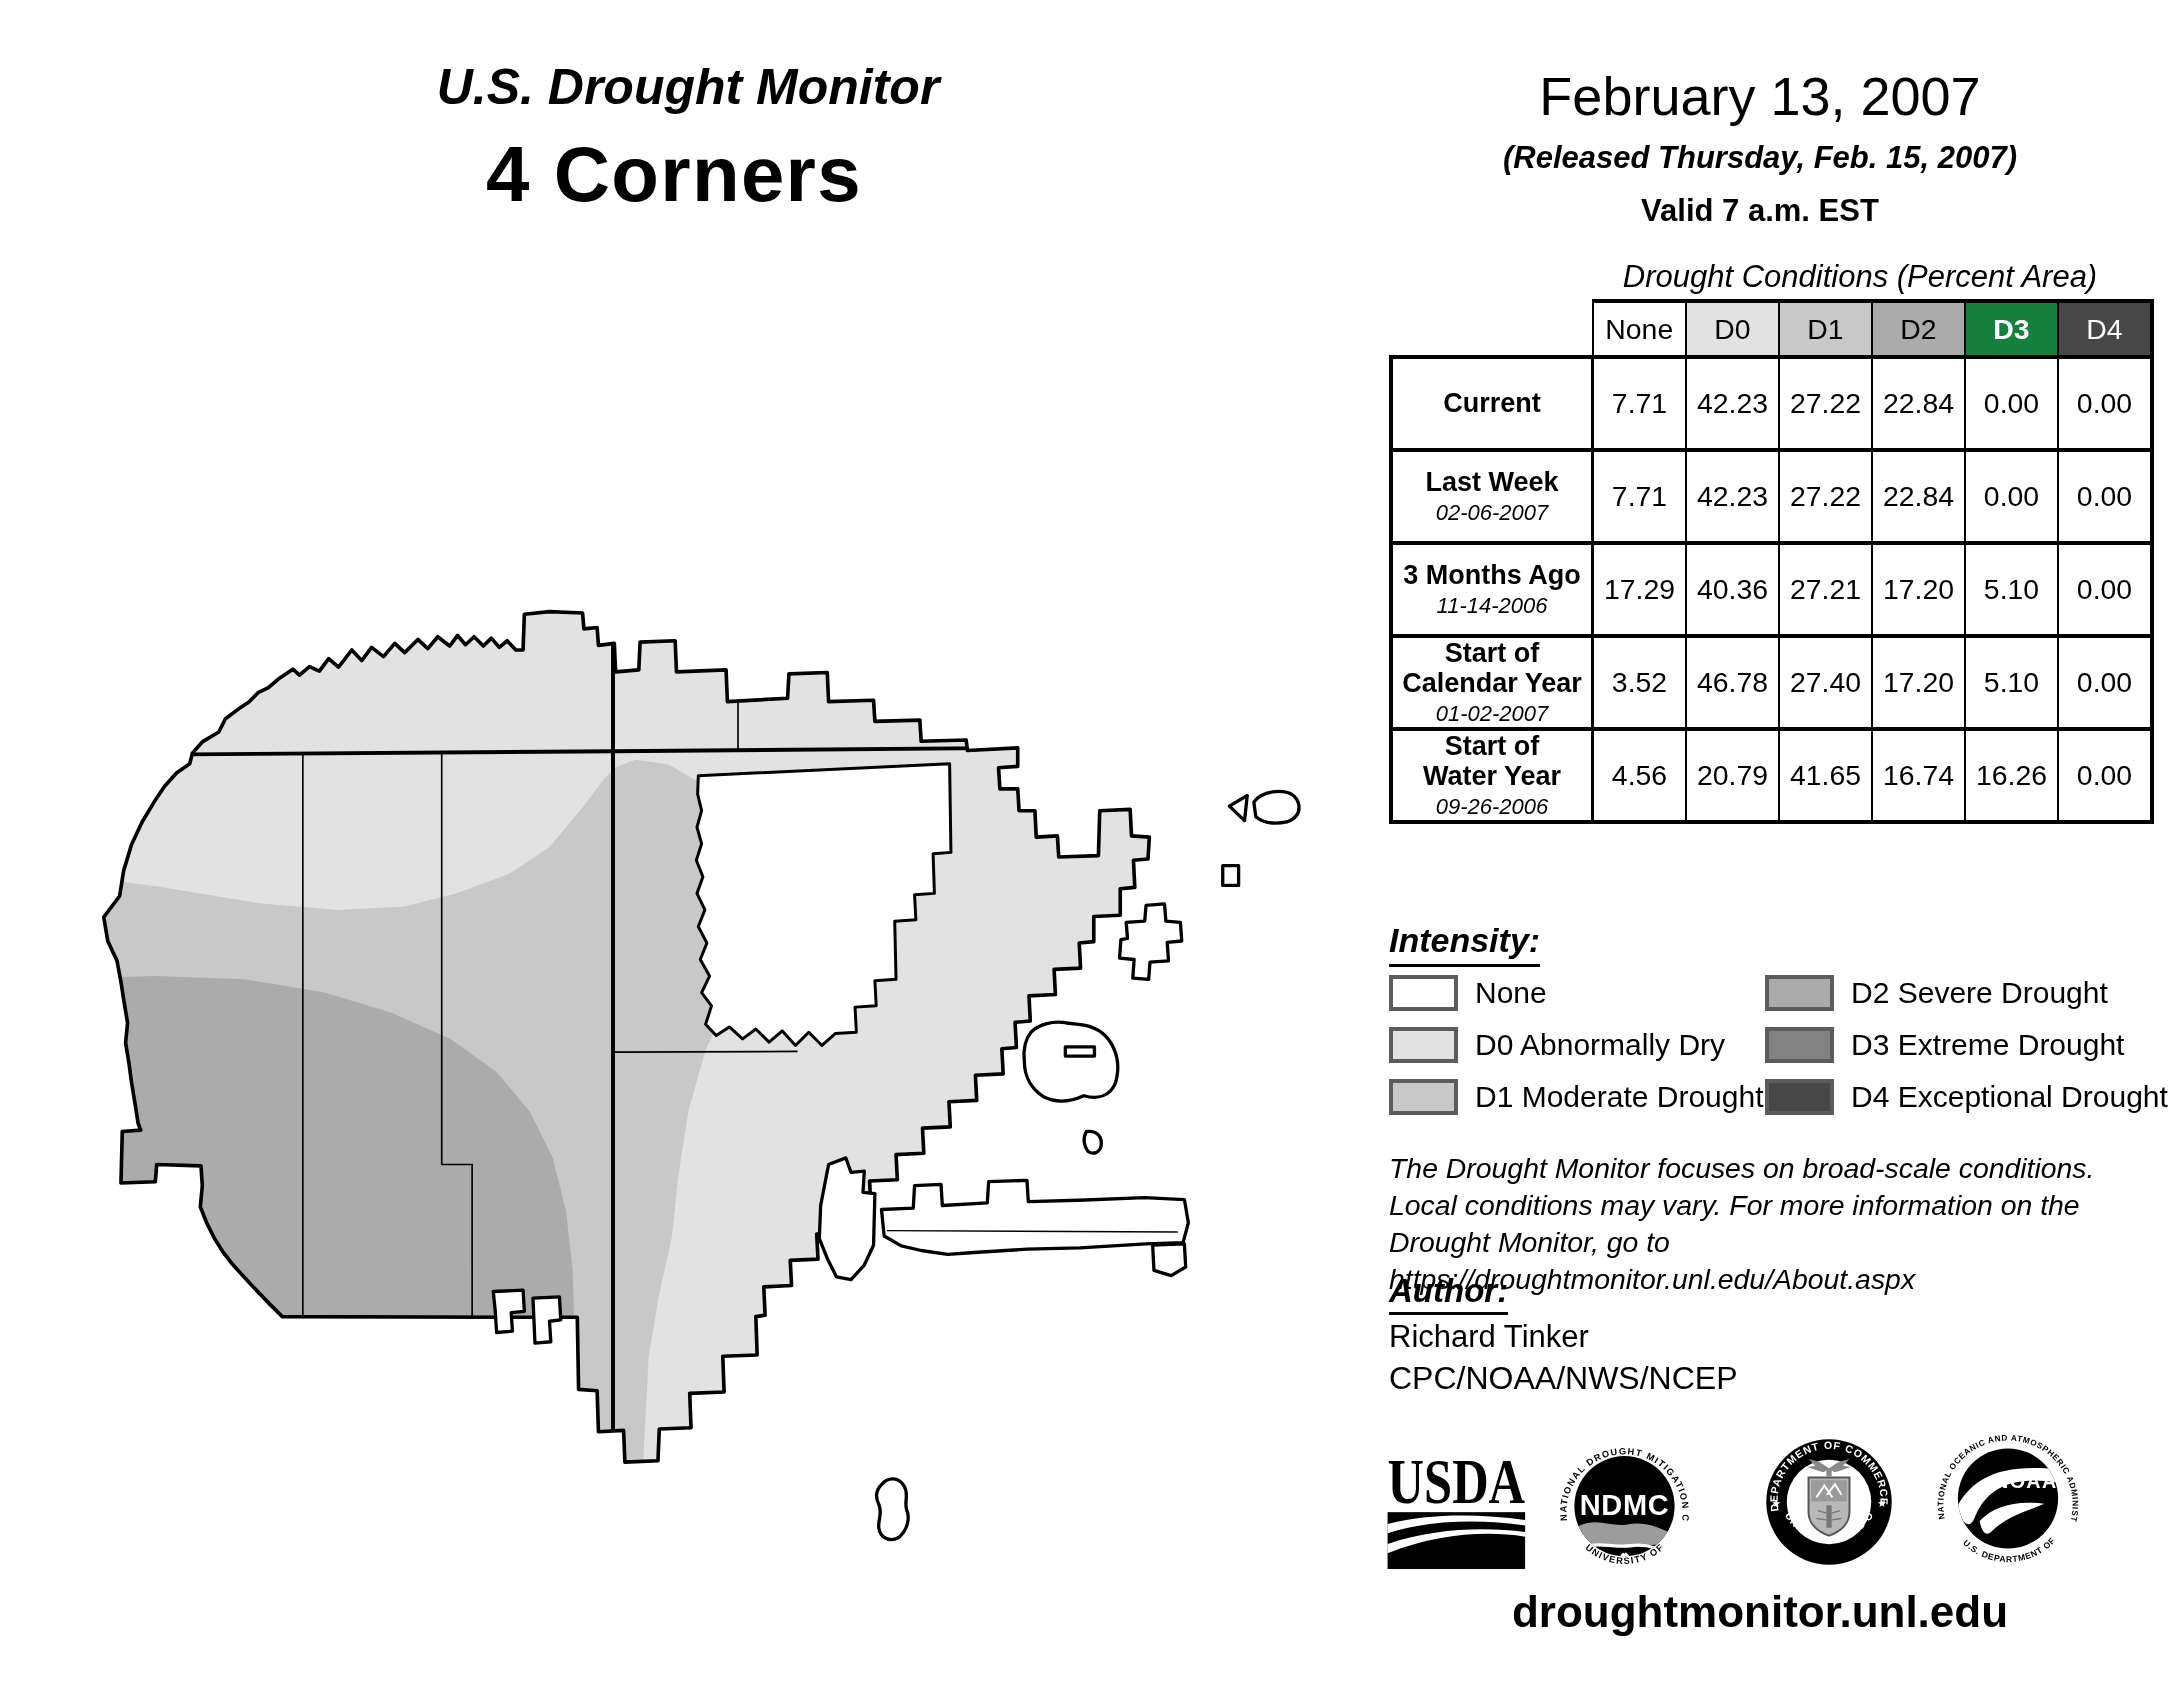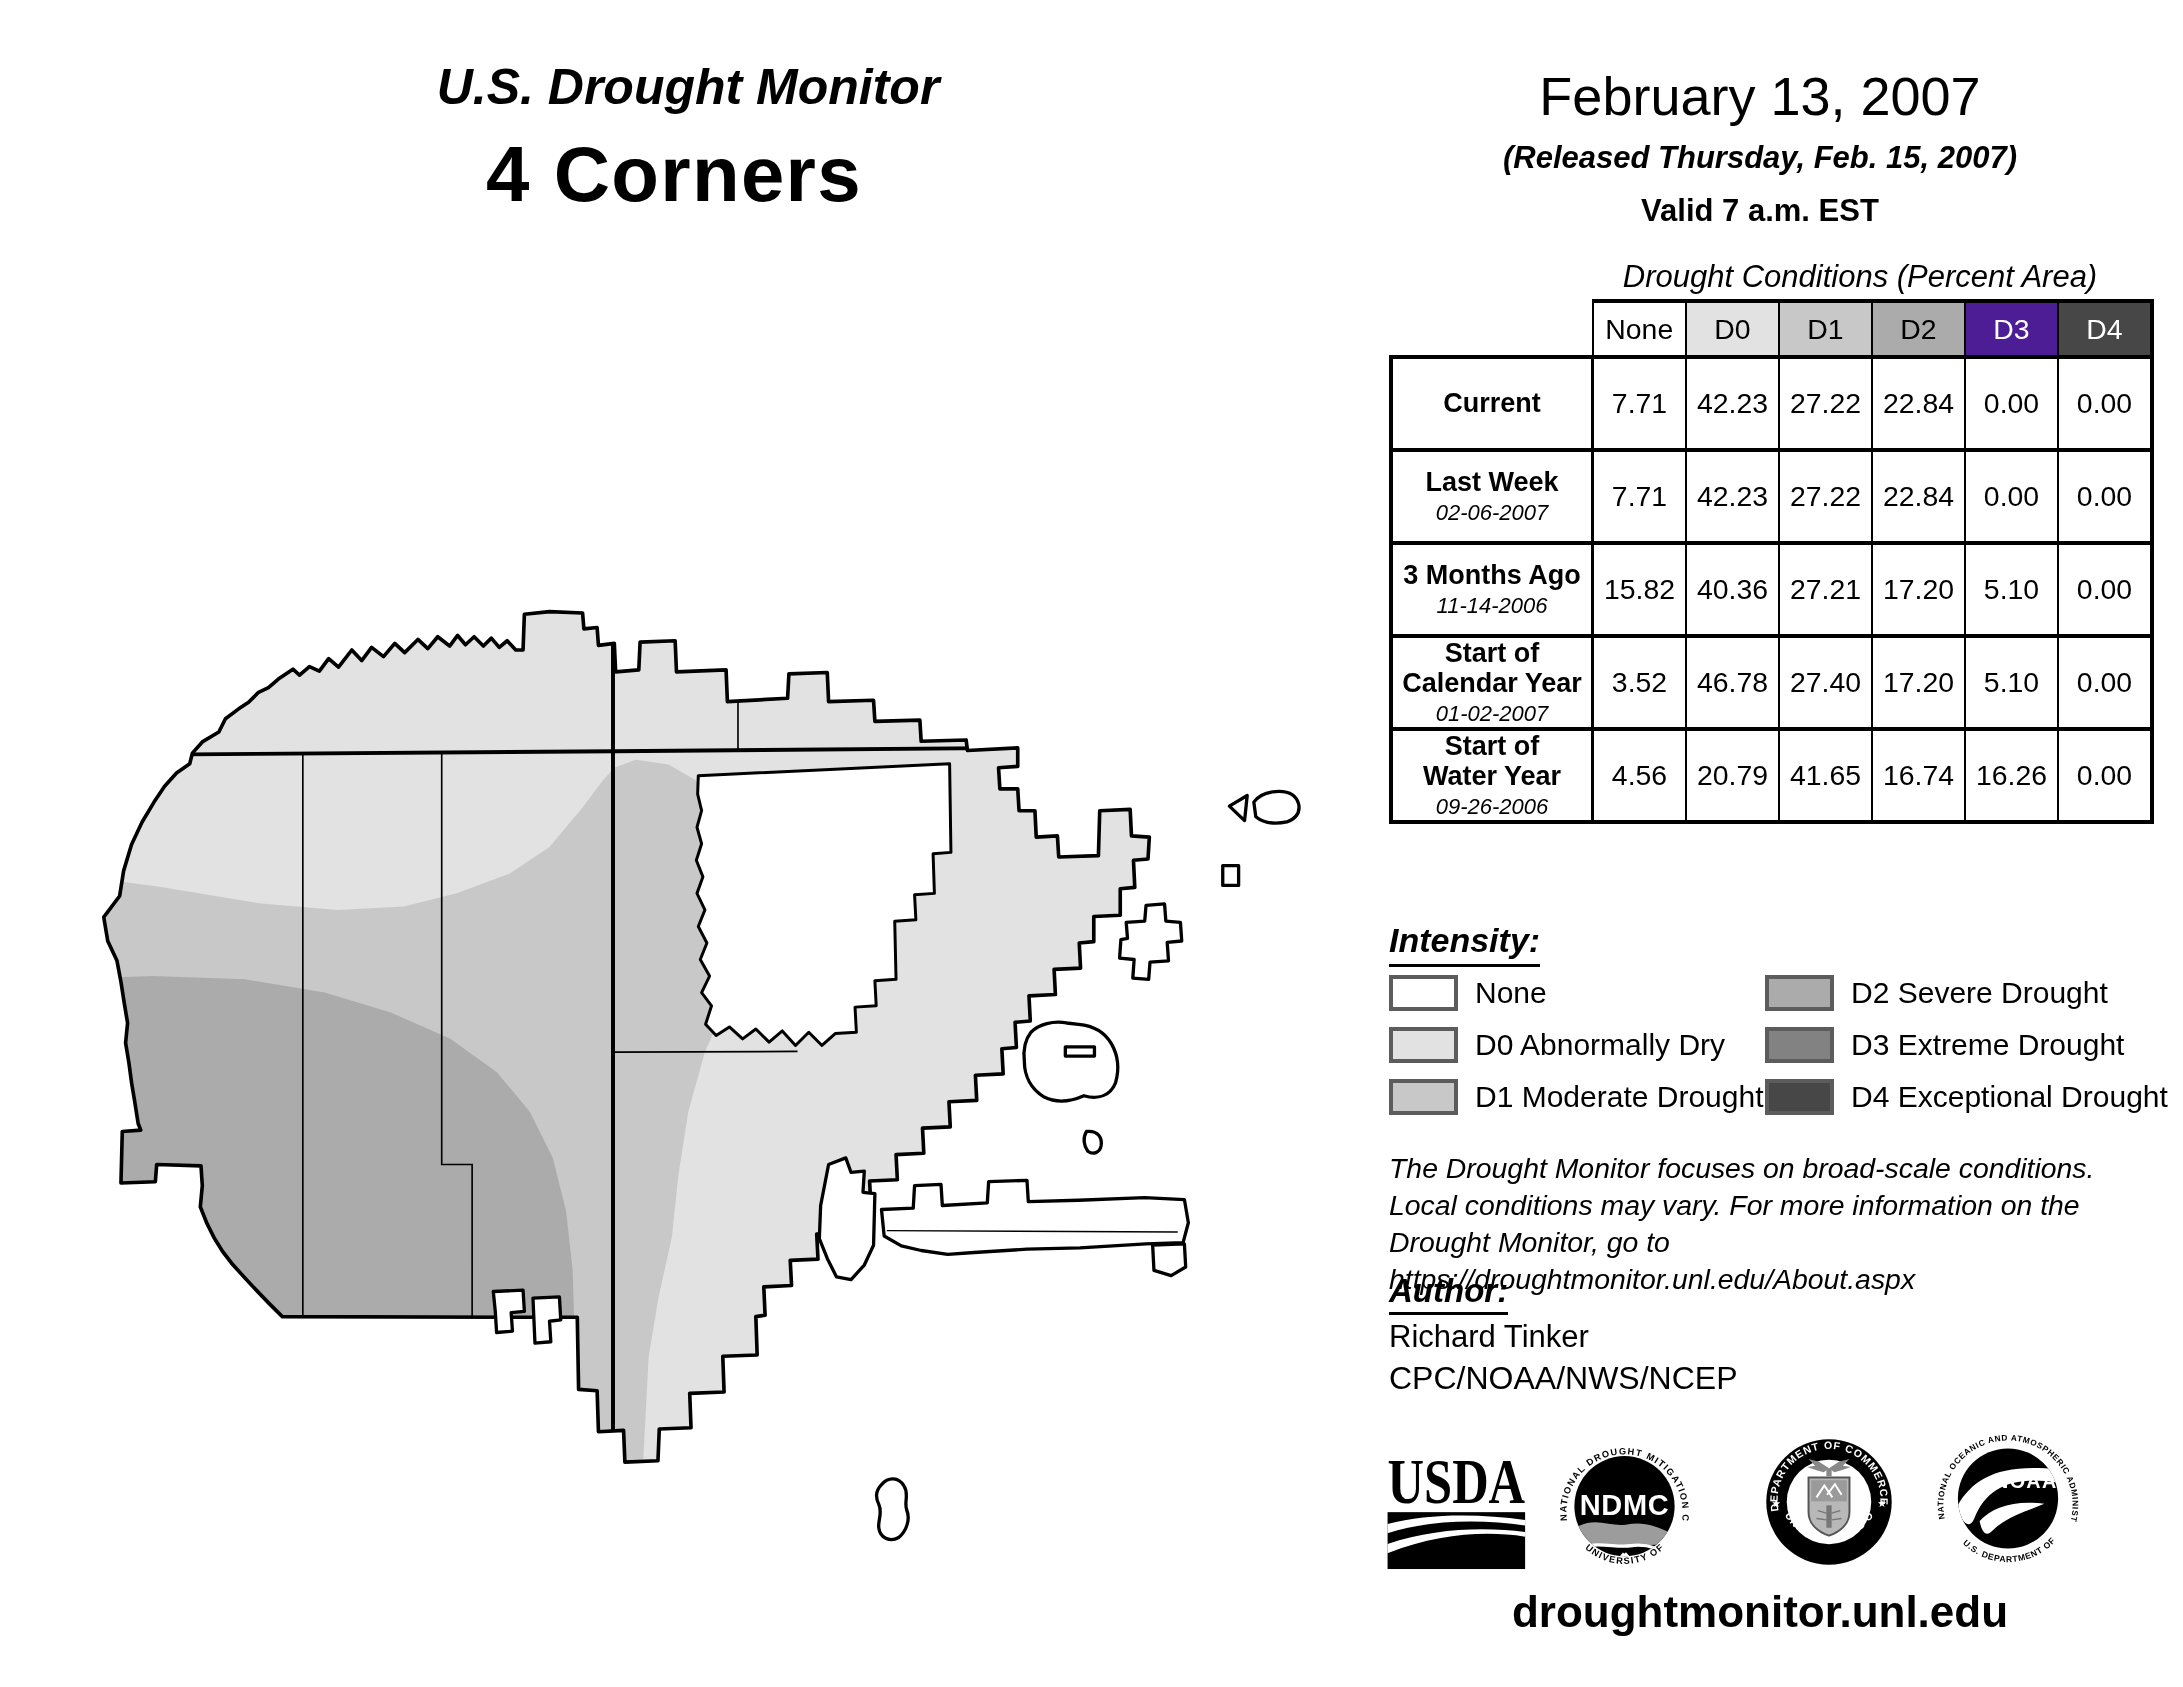--- a/index.html
+++ b/index.html
@@ -112,21 +112,21 @@
   <div class="abs table-title">Drought Conditions (Percent Area)</div>
   <div class="abs cond-wrap">
     <table class="cond">
       <thead>
           <tr id="cond-head">
         <td class="blank"></td>
       <td class="hd" style="background: rgb(255, 255, 255);">None</td>
             <td class="hd" style="background: rgb(226, 226, 226); margin-left: 45px;">D0</td>
             <td class="hd" style="background: rgb(200, 200, 200);">D1</td>
             <td class="hd" style="background: rgb(171, 171, 171);">D2</td>
-            <td class="hd white-text" style="background: #4c1d95;">D3</td>
+            <td class="hd white-text" style="background: #15803d; font-weight: bold;">D3</td>
             <td class="hd lastcol white-text" style="background: rgb(71, 71, 71);">D4</td>
           </tr>
         </thead>
       <tbody id="cond-body">
           <tr>
             <td class="label-cell">
               <div class="row-label">Current</div>
             </td>
             <td class="val">7.71</td>
             <td class="val">42.23</td>
@@ -145,21 +145,21 @@
             <td class="val">27.22</td>
             <td class="val">22.84</td>
             <td class="val">0.00</td>
             <td class="val lastcol">0.00</td>
           </tr>
           <tr>
             <td class="label-cell">
               <div class="row-label">3 Months Ago</div>
               <div class="row-sub">11-14-2006</div>
             </td>
-            <td class="val">15.82</td>
+            <td class="val">17.29</td>
             <td class="val">40.36</td>
             <td class="val">27.21</td>
             <td class="val">17.20</td>
             <td class="val">5.10</td>
             <td class="val lastcol">0.00</td>
           </tr>
           <tr>
             <td class="label-cell">
               <div class="row-label">Start of
 Calendar Year</div>

